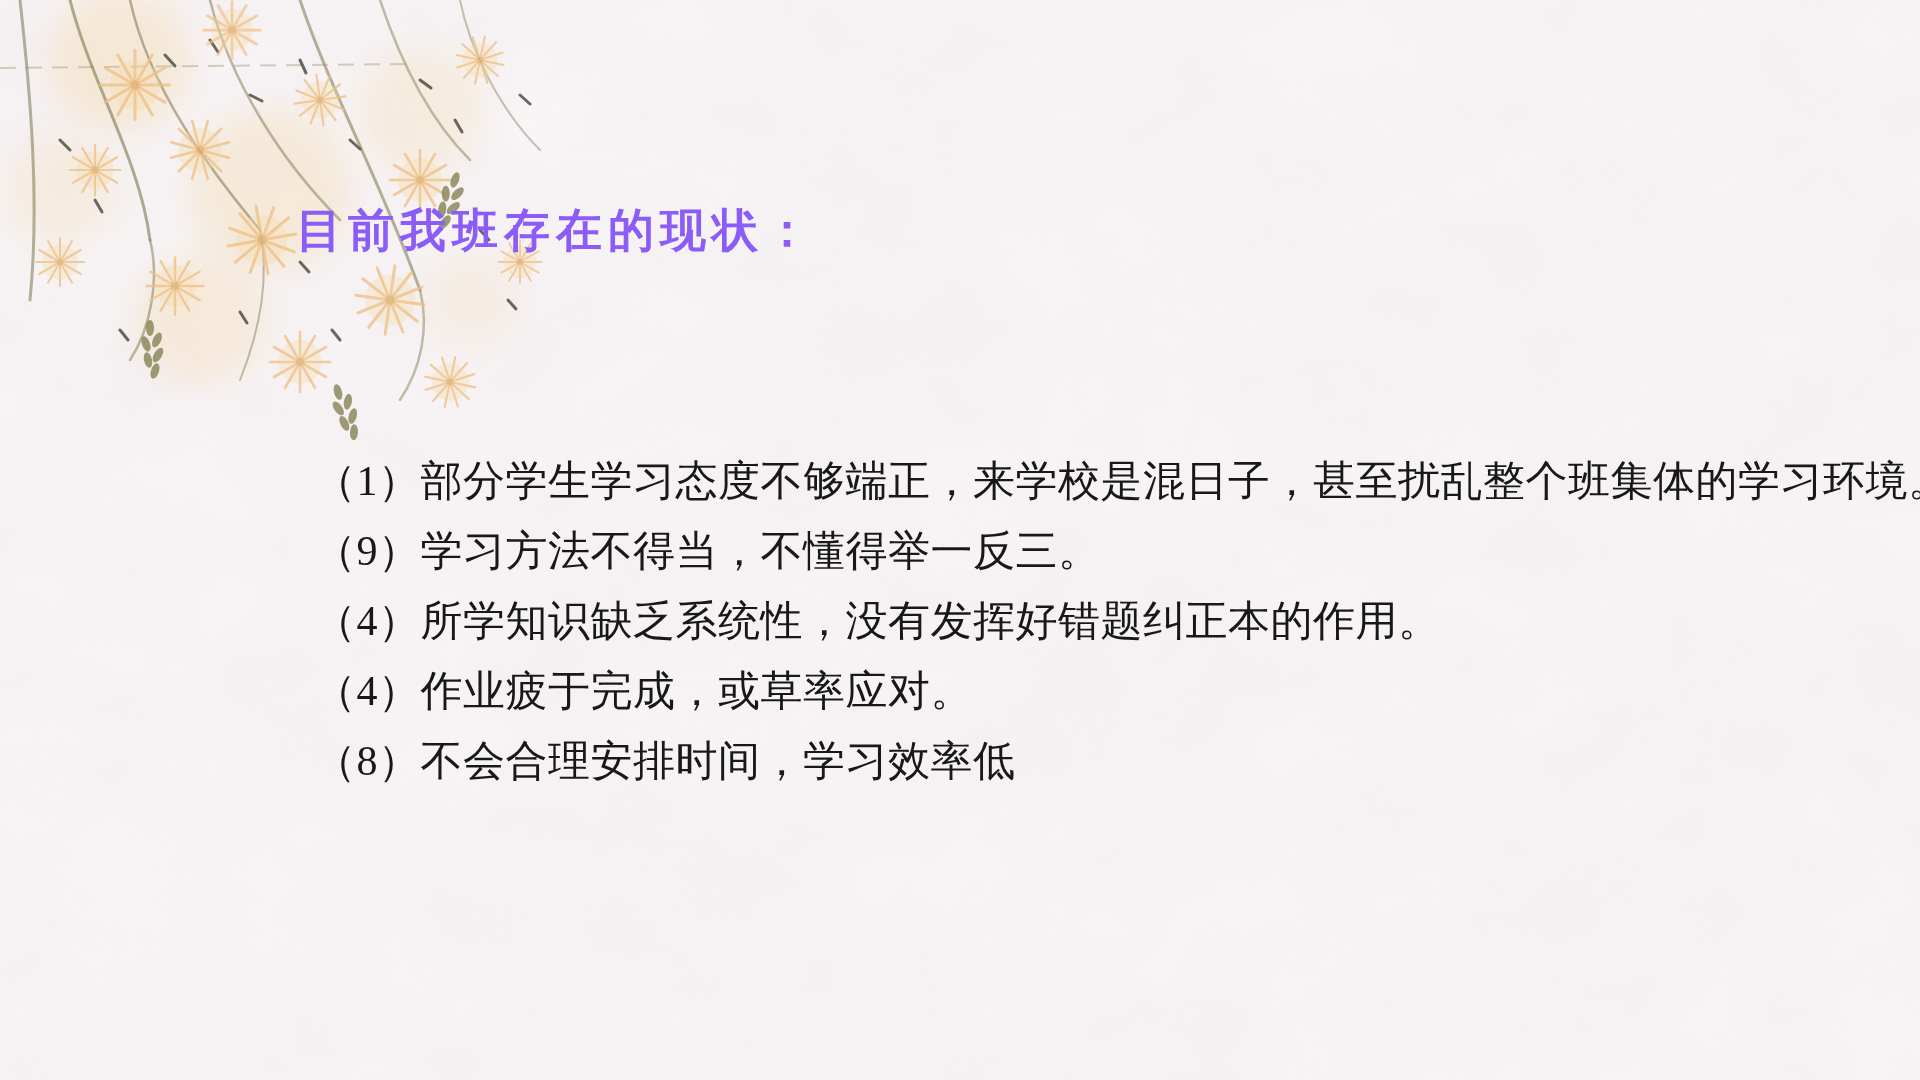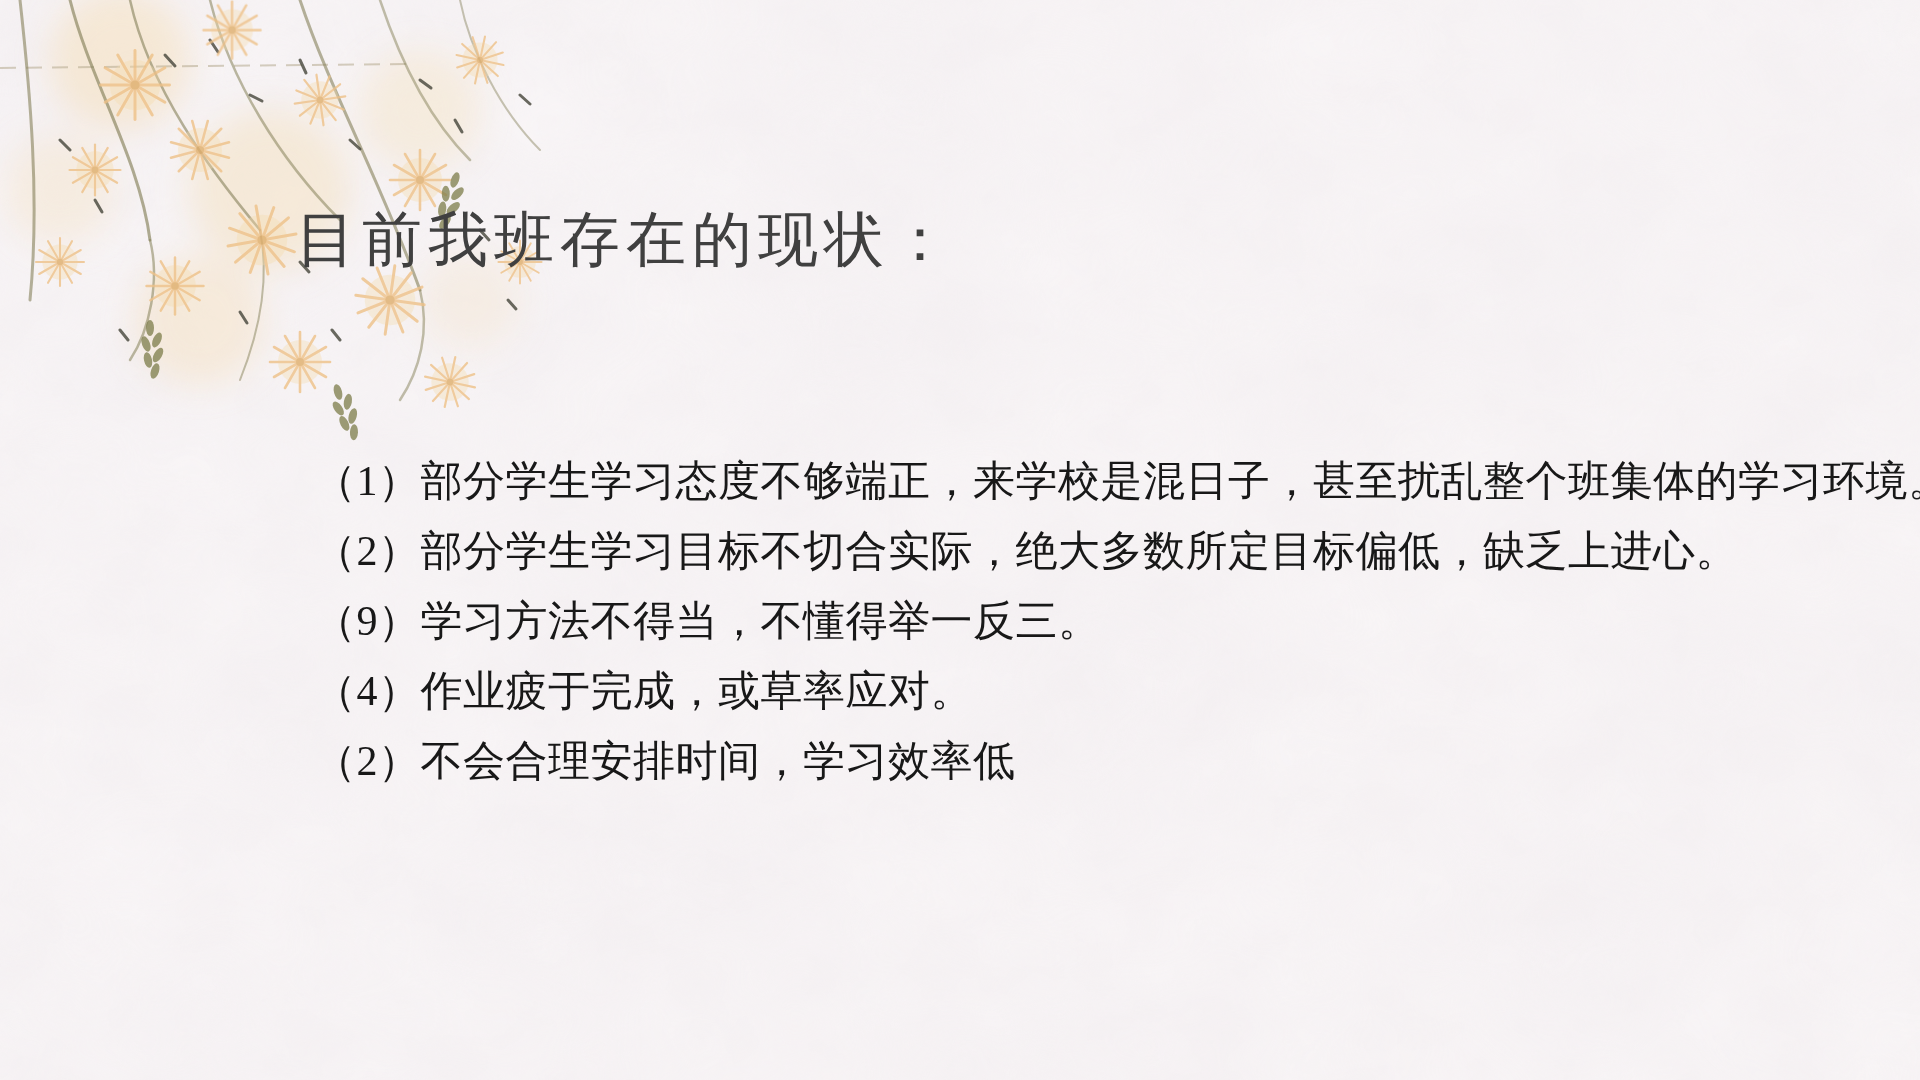--- a/index.html
+++ b/index.html
@@ -7,21 +7,21 @@
     position:relative;
     width:1920px;height:1080px;
     overflow:hidden;
     background:#f8f4f5;
     font-family:"Liberation Serif","DejaVu Serif",serif;
   }
   .texture{position:absolute;left:0;top:0;width:1920px;height:1080px;z-index:0;}
   .decoration{position:absolute;left:0;top:0;width:580px;height:450px;z-index:1;}
   .title{
     position:absolute;left:296px;top:200px;margin:0;z-index:2;
-    font-size:60px;font-weight:400;color:#404040;
+    font-size:46px;font-weight:700;color:#8b5cf6;
     letter-spacing:6px;white-space:nowrap;
     font-family:"Liberation Serif","DejaVu Serif",serif;
   }
   .body-list{
     position:absolute;left:314px;top:446px;z-index:2;
     width:1560px;
     color:#181818;
   }
   .body-list .line{
     font-size:42px;line-height:70px;
@@ -142,19 +142,19 @@
 
     <use href="#leafcluster" transform="translate(150,328)"></use>
     <use href="#leafcluster" transform="translate(455,180) rotate(20)"></use>
     <use href="#leafcluster" transform="translate(338,392) rotate(-15)"></use>
   </svg>
 
   <h1 class="title">目前我班存在的现状：</h1>
 
   <div class="body-list">
     <div class="line">（1）部分学生学习态度不够端正，来学校是混日子，甚至扰乱整个班集体的学习环境。</div>
-    <div class="line">（2）部分学生学习目标不切合实际，绝大多数所定目标偏低，缺乏上进心。</div>
     <div class="line">（9）学习方法不得当，不懂得举一反三。</div>
+    <div class="line">（4）所学知识缺乏系统性，没有发挥好错题纠正本的作用。</div>
     <div class="line">（4）作业疲于完成，或草率应对。</div>
-    <div class="line">（2）不会合理安排时间，学习效率低</div>
+    <div class="line">（8）不会合理安排时间，学习效率低</div>
   </div>
 
 </div>
 
 </body></html>

